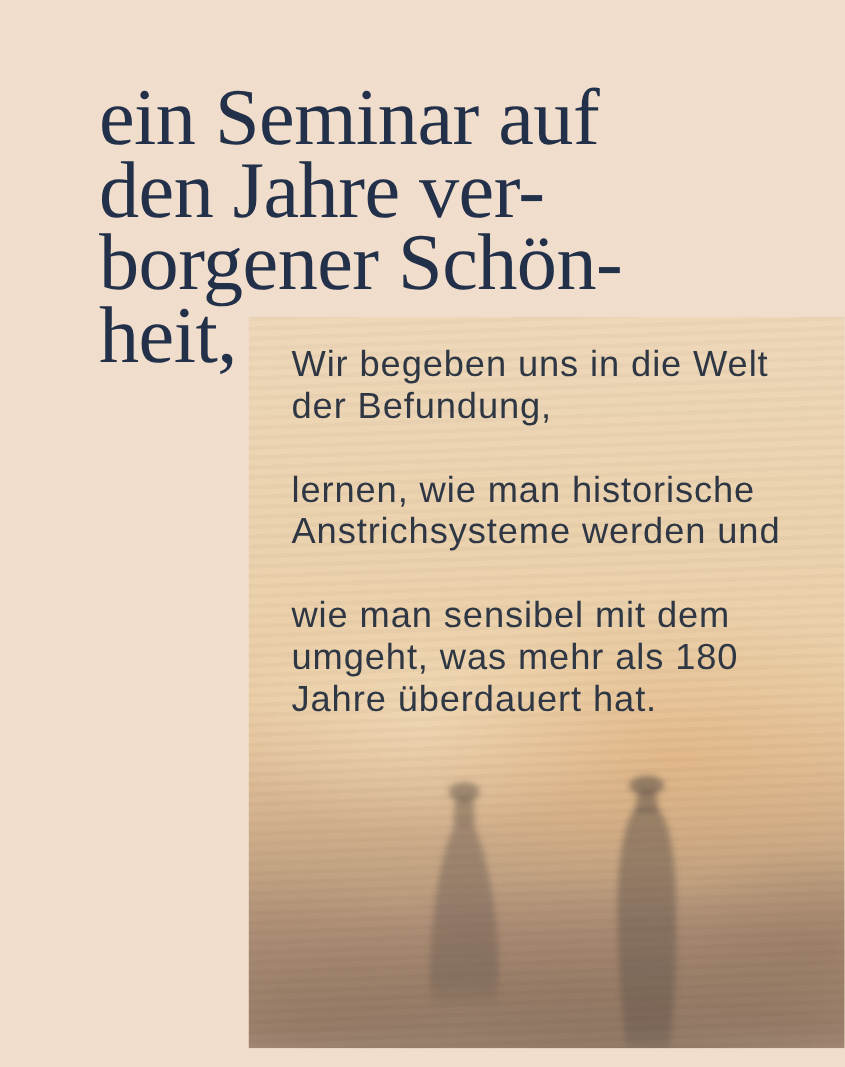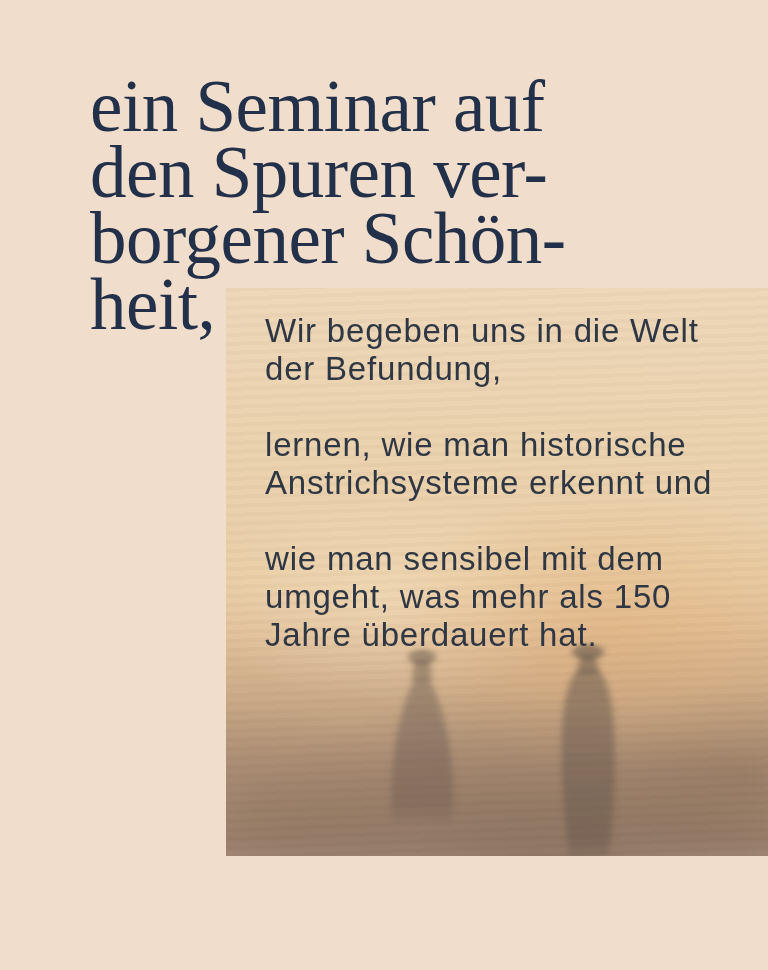--- a/index.html
+++ b/index.html
@@ -29,21 +29,21 @@
     font-size:73px;
     line-height:66px;
     letter-spacing:-0.5px;
     color:var(--heading_text);
     white-space:pre-line;
     z-index:3;
   }
   .panel{
     position:absolute;
     left:226px;top:288px;
-    width:542px;height:568px;
+    width:542px;height:665px;
     overflow:hidden;
     z-index:1;
   }
   .panel-bg{
     position:absolute;inset:0;
     background:
       radial-gradient(340px 200px at 72% 60%, rgba(226,164,100,0.30), rgba(226,164,100,0) 70%),
       radial-gradient(280px 150px at 30% 55%, rgba(249,232,202,0.40), rgba(249,232,202,0) 70%),
       radial-gradient(430px 250px at 55% 104%, rgba(92,70,54,0.40), rgba(92,70,54,0) 75%),
       radial-gradient(240px 150px at 6% 92%, rgba(134,108,86,0.30), rgba(134,108,86,0) 70%),
@@ -79,21 +79,21 @@
     color:var(--panel_text);
     white-space:pre-line;
   }
 </style>
 </head>
 <body>
 
 <div class="page">
 
   <h1 class="heading">ein Seminar auf
-den Spuren ver-
+den Jahre ver-
 borgener Schön-
 heit,</h1>
 
   <div class="panel">
 
     <div class="panel-bg"></div>
 
     <svg class="figures" viewBox="0 0 542 682" preserveAspectRatio="none" aria-hidden="true">
       <defs>
         <filter id="soften" x="-30%" y="-30%" width="160%" height="160%">
@@ -131,20 +131,20 @@
                  L 383 682
                  C 389 625, 390 572, 388 525
                  C 386 492, 381 468, 372 458 Z" fill="url(#fadeR)"></path>
       </g>
     </svg>
 
     <div class="panel-text">
       <p>Wir begeben uns in die Welt
 der Befundung,</p>
       <p>lernen, wie man historische
-Anstrichsysteme erkennt und</p>
+Anstrichsysteme werden und</p>
       <p>wie man sensibel mit dem
-umgeht, was mehr als 150
+umgeht, was mehr als 180
 Jahre überdauert hat.</p>
     </div>
 
   </div>
 </div>
 
 </body></html>

